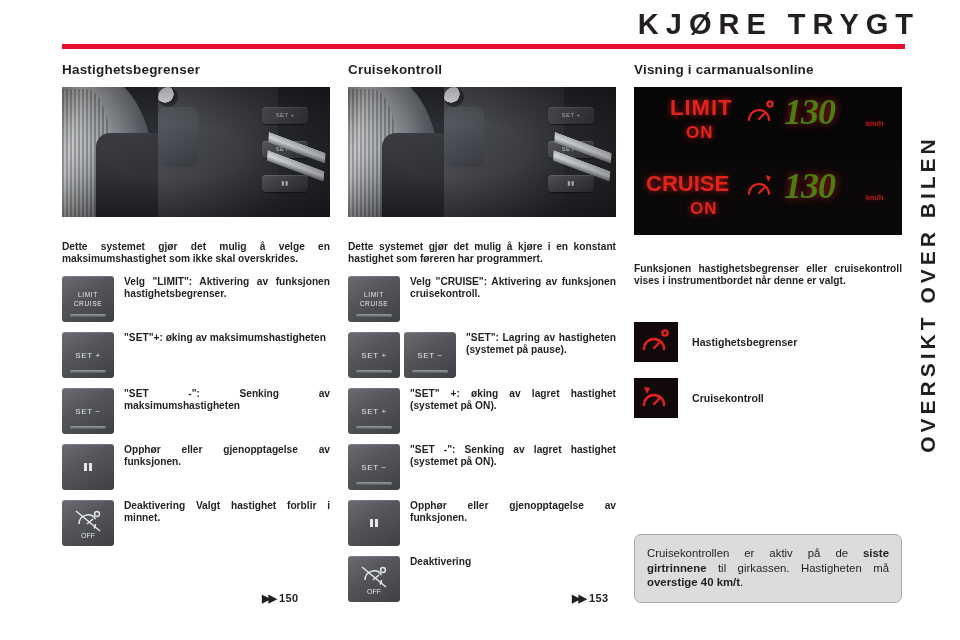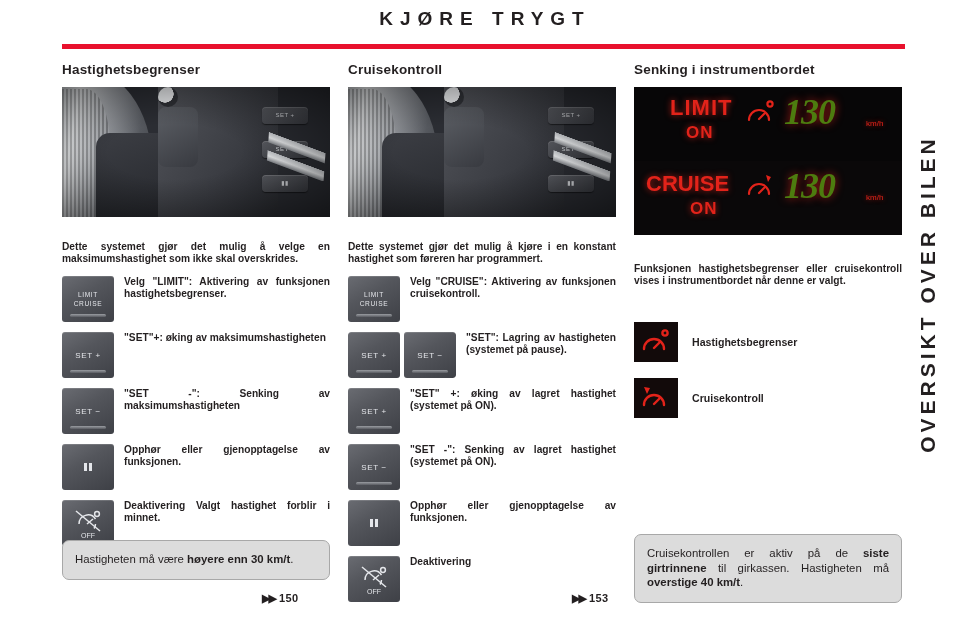--- a/index.html
+++ b/index.html
@@ -19,27 +19,26 @@
     left: 0; top: 0;
     width: 960px; height: 640px;
     background: #ffffff;
   }
 
   
   .doc-title {
     position: absolute;
     left: 0; top: 8px;
     width: 920px;
-    text-align: center;
-    font-size: 19px;
+    text-align: right;
+    font-size: 29px;
     font-weight: bold;
     letter-spacing: 7px;
     color: #231f20;
     font-family: "Liberation Sans", sans-serif;
-    padding-left: 25px;
   }
   .title-rule {
     position: absolute;
     left: 62px; top: 44px;
     width: 843px; height: 5px;
     background: #e8112d;
   }
 
   
   .side-tab {
@@ -392,23 +391,20 @@
               <line x1="14" y1="11" x2="38" y2="31"></line>
             </g>
             <text x="26" y="38" fill="#e4e6ea" font-size="7" text-anchor="middle" font-family="Liberation Sans, sans-serif">OFF</text>
           </svg>
         </div>
         <div class="row-text">Deaktivering Valgt hastighet forblir i minnet.</div>
       </div>
 
     </div>
 
-    <div class="note" style="position:absolute; left:0; top:478px; width:268px;">
-      <span>Hastigheten må være </span><b>høyere enn 30 km/t</b><span>.</span>
-    </div>
   </div>
 
   <div class="page-ref" style="left:262px; top:592px;">
     <span class="arrow">▶▶</span><span>150</span>
   </div>
 
   <div class="col col-2">
     <div class="col-head">Cruisekontroll</div>
 
     <div class="photo">
@@ -497,21 +493,21 @@
       </div>
 
     </div>
   </div>
 
   <div class="page-ref" style="left:548px; top:592px;margin-left:24px;">
     <span class="arrow">▶▶</span><span>153</span>
   </div>
 
   <div class="col col-3">
-    <div class="col-head">Senking i instrumentbordet</div>
+    <div class="col-head">Visning i carmanualsonline</div>
 
     <div class="led-panel">
 
       <div class="led-row top">
         <div class="led-word led-limit">LIMIT</div>
         <div class="led-word led-on1">ON</div>
         <svg class="led-gauge" viewBox="0 0 30 28">
           <g stroke="#e2231a" stroke-width="2.2" fill="none" stroke-linecap="round">
             <path d="M3 21 a10 10 0 1 1 20 0"></path>
             <path d="M13 20 l6 -6"></path>

